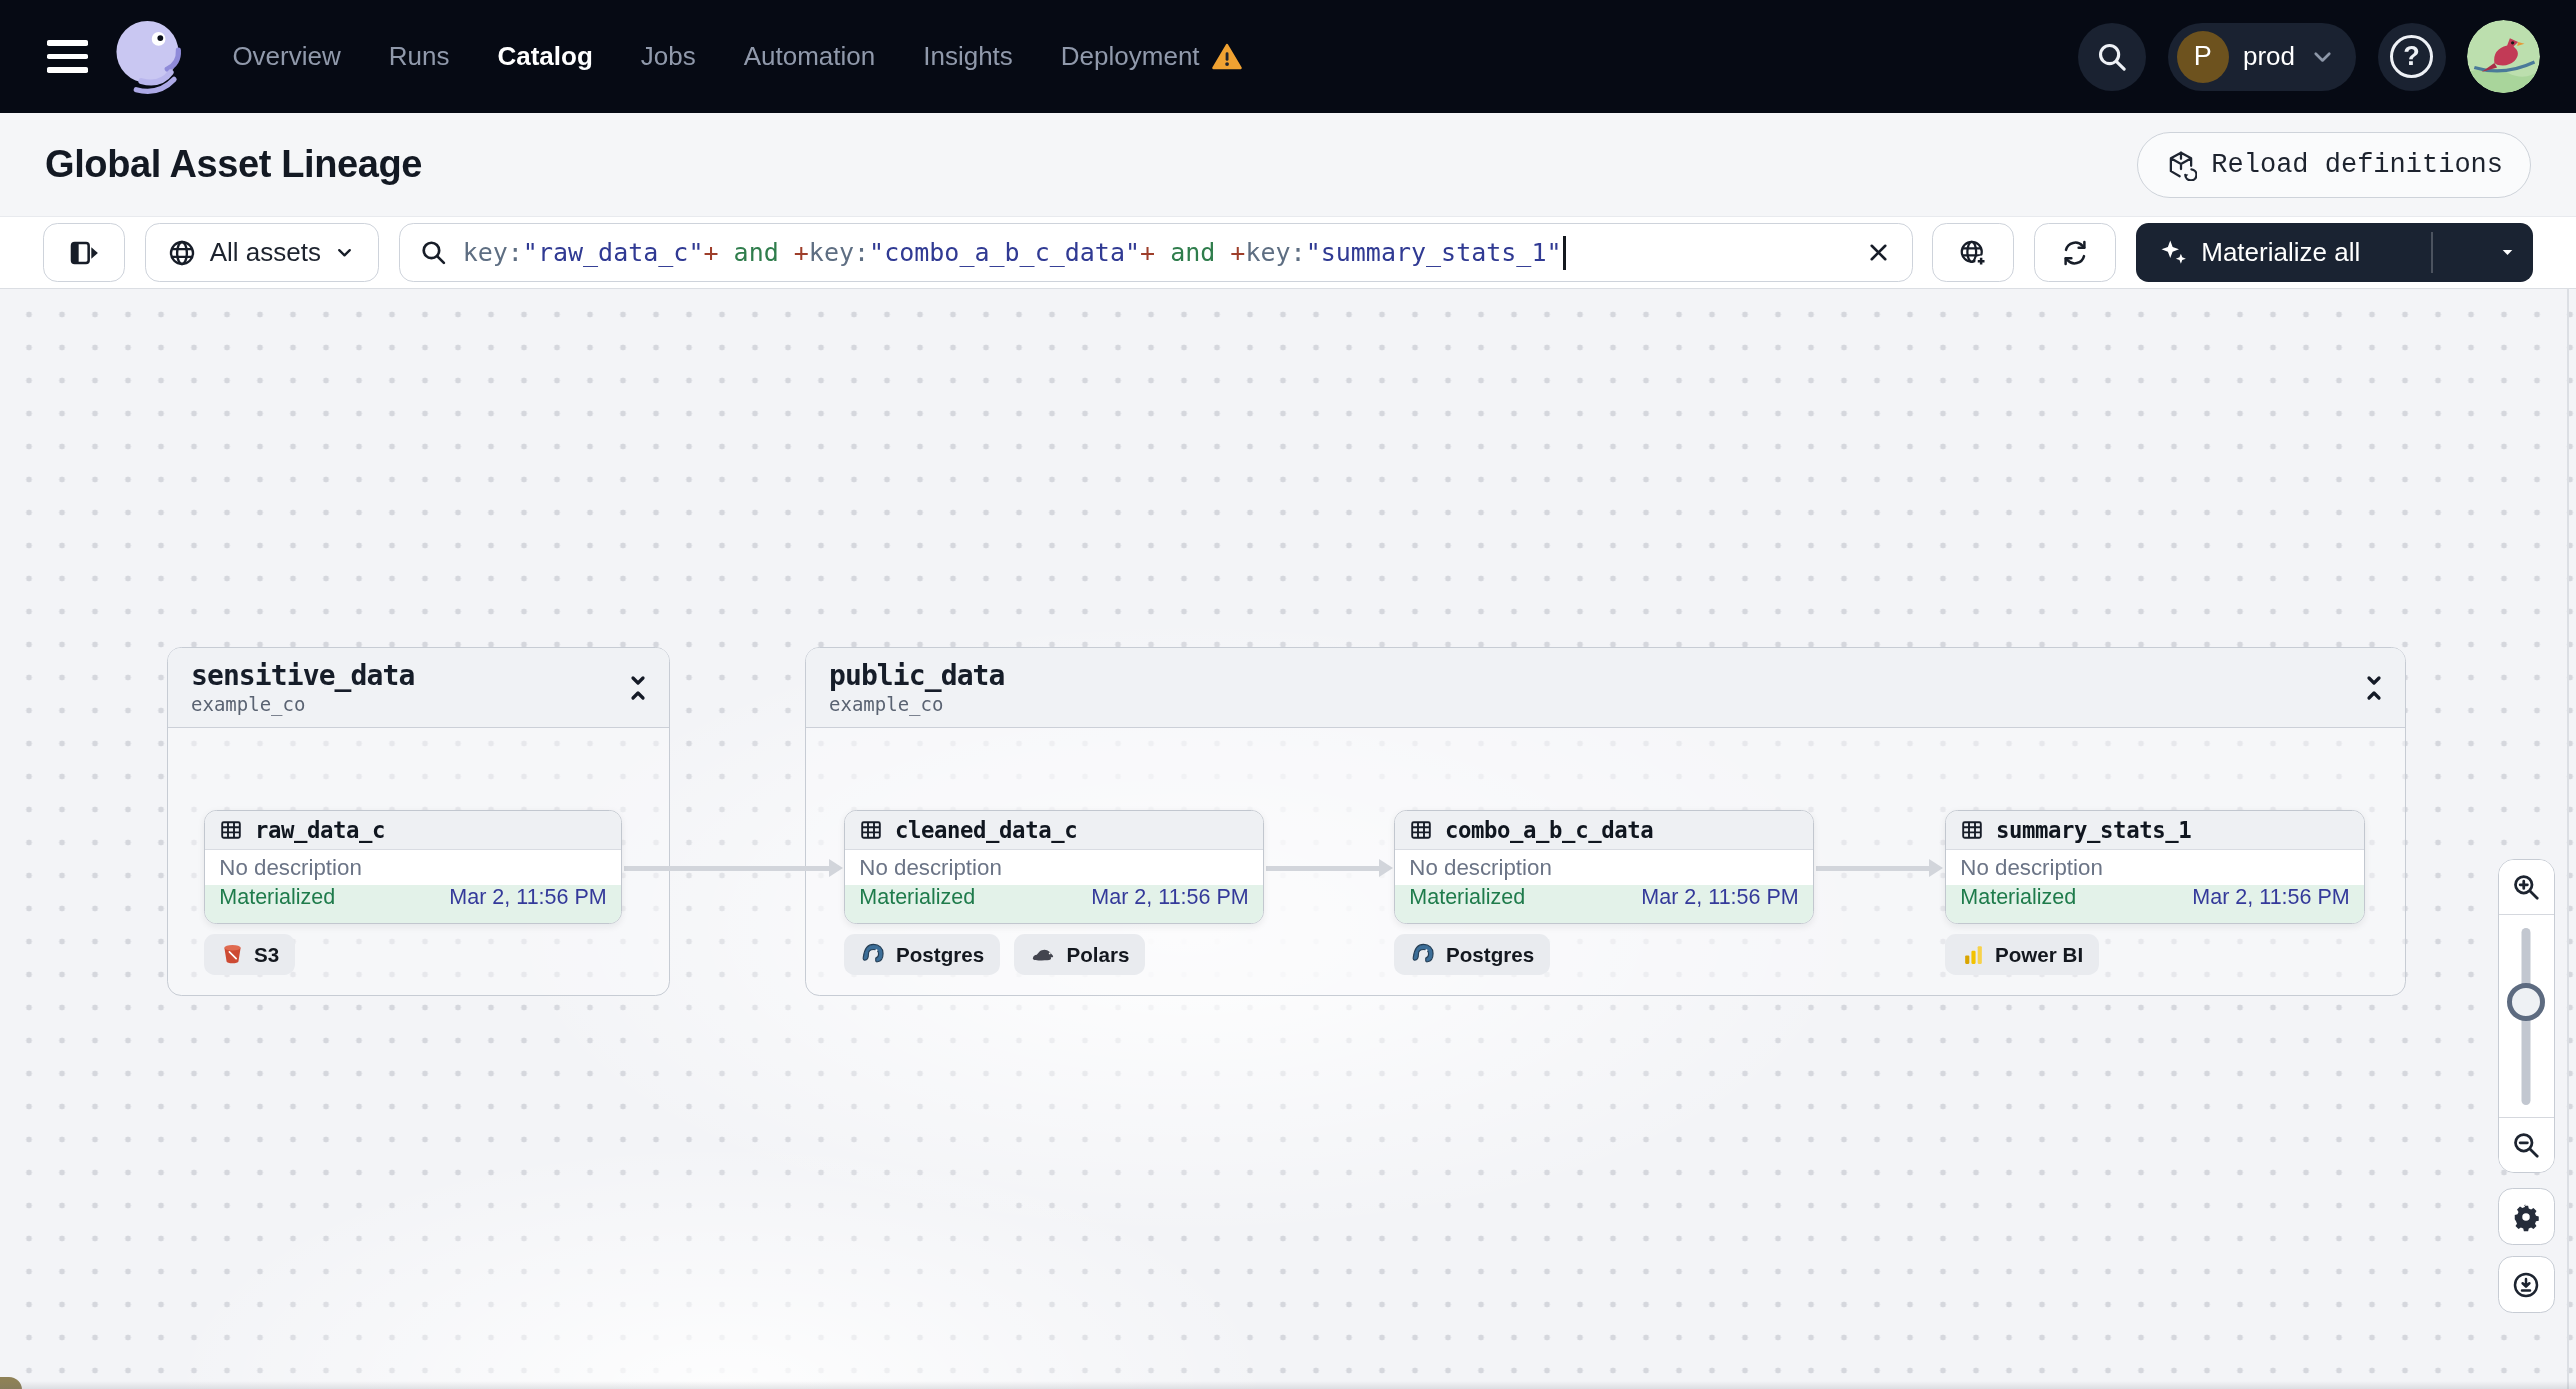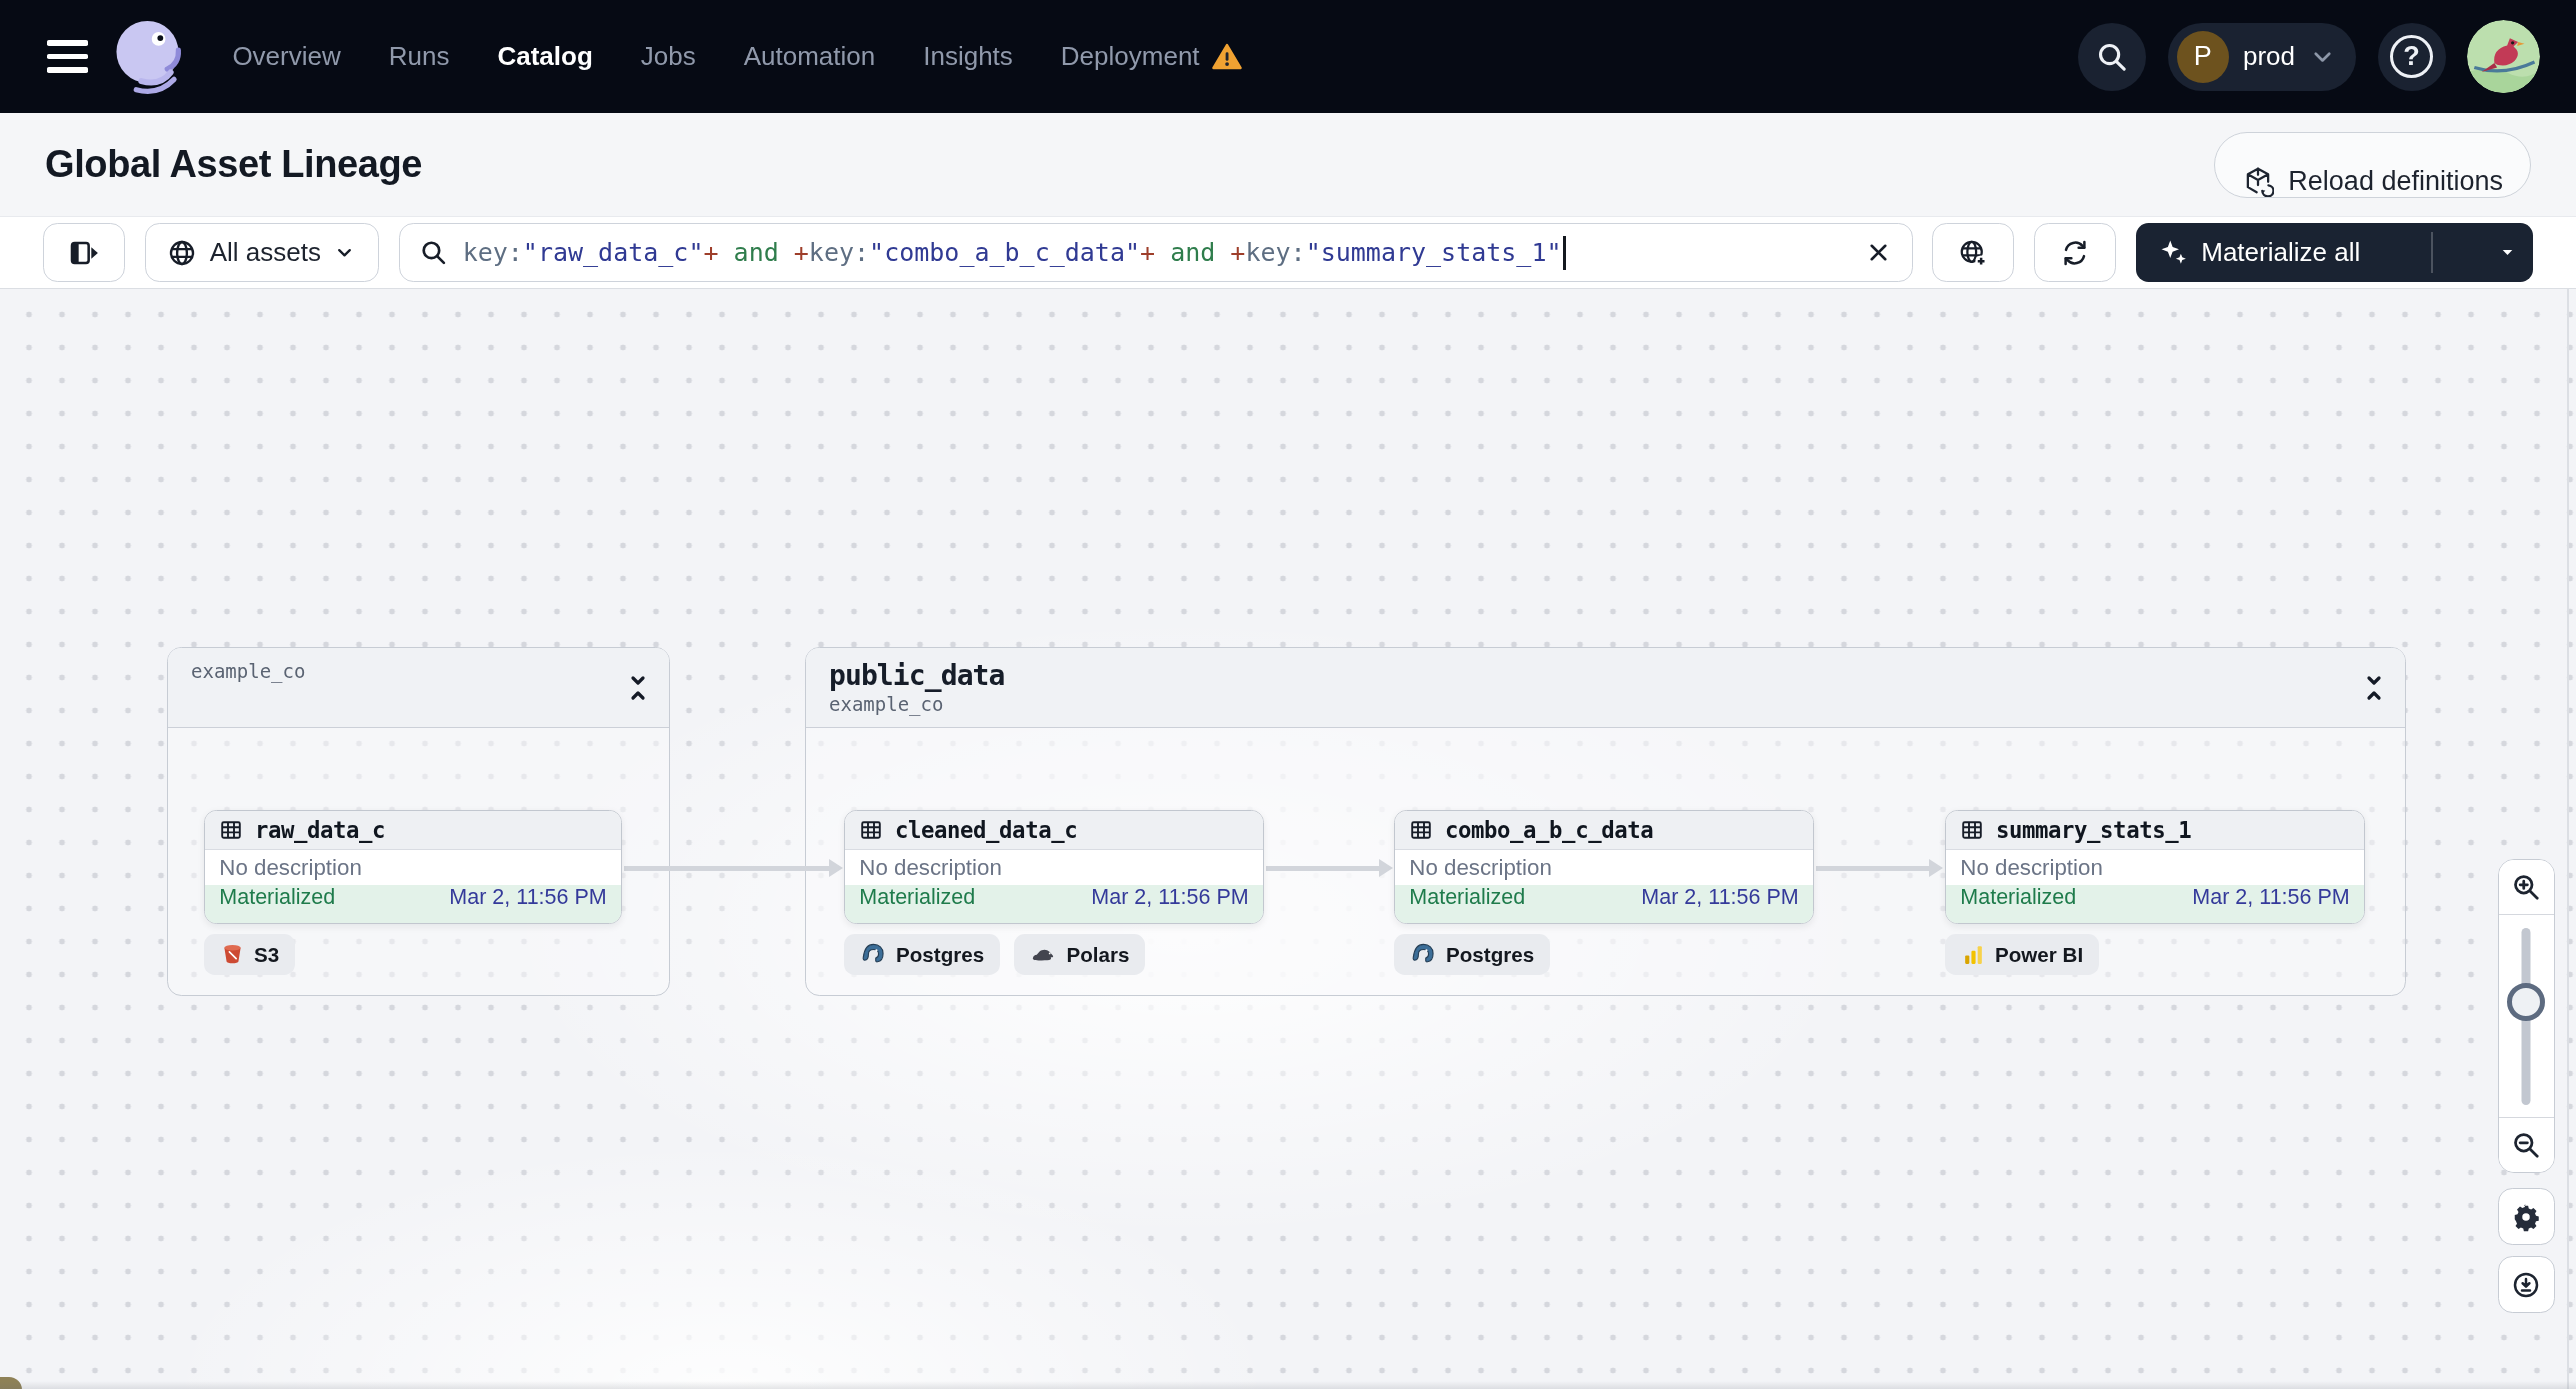--- a/index.html
+++ b/index.html
@@ -19,21 +19,21 @@
   .icon-circle { width:68px; height:68px; border-radius:50%; background:#1a2231; border:none; cursor:pointer; display:flex; align-items:center; justify-content:center; }
   .env-pill { height:68px; border-radius:34px; background:#1a2231; border:none; cursor:pointer; display:flex; align-items:center; gap:14.3px; padding:0 19.7px 0 9px; }
   .env-avatar { width:52px; height:52px; border-radius:50%; background:#6d521e; color:#fff; font-size:27px; display:flex; align-items:center; justify-content:center; }
   .env-label { color:#fff; font-size:26px; }
   .help-ring { width:43px; height:43px; border:3.1px solid #eef1f6; border-radius:50%; color:#eef1f6; font-size:27px; font-weight:700; display:flex; align-items:center; justify-content:center; }
   .avatar-btn { width:73px; height:73px; border-radius:50%; border:none; padding:0; overflow:hidden; cursor:pointer; background:none; }
 
   
   .pagehead { height:104px; background:#f5f6f8; border-bottom:0.9px solid #e8eaee; display:flex; align-items:center; padding:0 45px; }
   .page-title { font-size:38px; font-weight:700; color:#131923; letter-spacing:-0.4px; }
-  .reload-btn { margin-left:auto; height:66px; border-radius:36px; border:1.8px solid #ced3da; background:#fafbfc; display:flex; align-items:flex-end; gap:14.3px; padding:0 27px; font-size:27px; color:#1d232e; cursor:pointer; }
+  .reload-btn { margin-left:auto; height:66px; border-radius:36px; border:1.8px solid #ced3da; background:#fafbfc; display:flex; align-items:center; gap:14.3px; padding:0 27px; font-size:27px; color:#1d232e; cursor:pointer;font-family:Liberation Mono, monospace; }
 
   
   .toolbar { height:72px; background:#fff; border-bottom:1.8px solid #dbdee3; display:flex; align-items:center; padding:0 43px; gap:19.7px; }
   .tb-btn { height:59px; border-radius:14.3px; border:1.8px solid #ced3db; background:#fff; display:flex; align-items:center; justify-content:center; gap:12.5px; cursor:pointer; color:#1d232e; }
   .tb-square { width:82px; }
   .assets-btn { padding:0 21.5px; font-size:26px; }
   .searchbox { flex:1; height:59px; border:1.8px solid #ced3db; border-radius:14.3px; background:#fff; display:flex; align-items:center; padding:0 19.7px; gap:14.3px; cursor:text; }
   .query { display:flex; align-items:center; font-family:"DejaVu Sans Mono",monospace; font-size:25px; white-space:pre; overflow:hidden; }
   .q-key { color:#5e6e82; } .q-string { color:#303a93; } .q-plus { color:#9e3e2a; } .q-and { color:#2f7d4c; }
   .cursor { width:2.7px; height:34px; background:#14181f; margin-left:1.8px; animation:blink 1.1s steps(2) infinite; }
@@ -251,20 +251,21 @@
     </button>
   </div>
 </div>
 
 <div class="canvas">
   <div class="vignette"></div>
   <div class="right-hairline"></div>
 
   <div class="group" style="left:167px; width:503px;">
     <div class="group-head">
+      <div class="group-title">sensitive_data</div>
       <div class="group-sub">example_co</div>
       <button class="collapse-btn">
         <svg width="30" height="36" viewBox="0 0 24 26" fill="none" stroke="#141a26" stroke-width="2.6" stroke-linecap="round" stroke-linejoin="round">
           <path d="M8 5 L12 9 L16 5"></path>
             <path d="M8 21 L12 17 L16 21"></path>
         </svg>
       </button>
     </div>
   </div>
   <div class="group" style="left:805px; width:1601px;">

